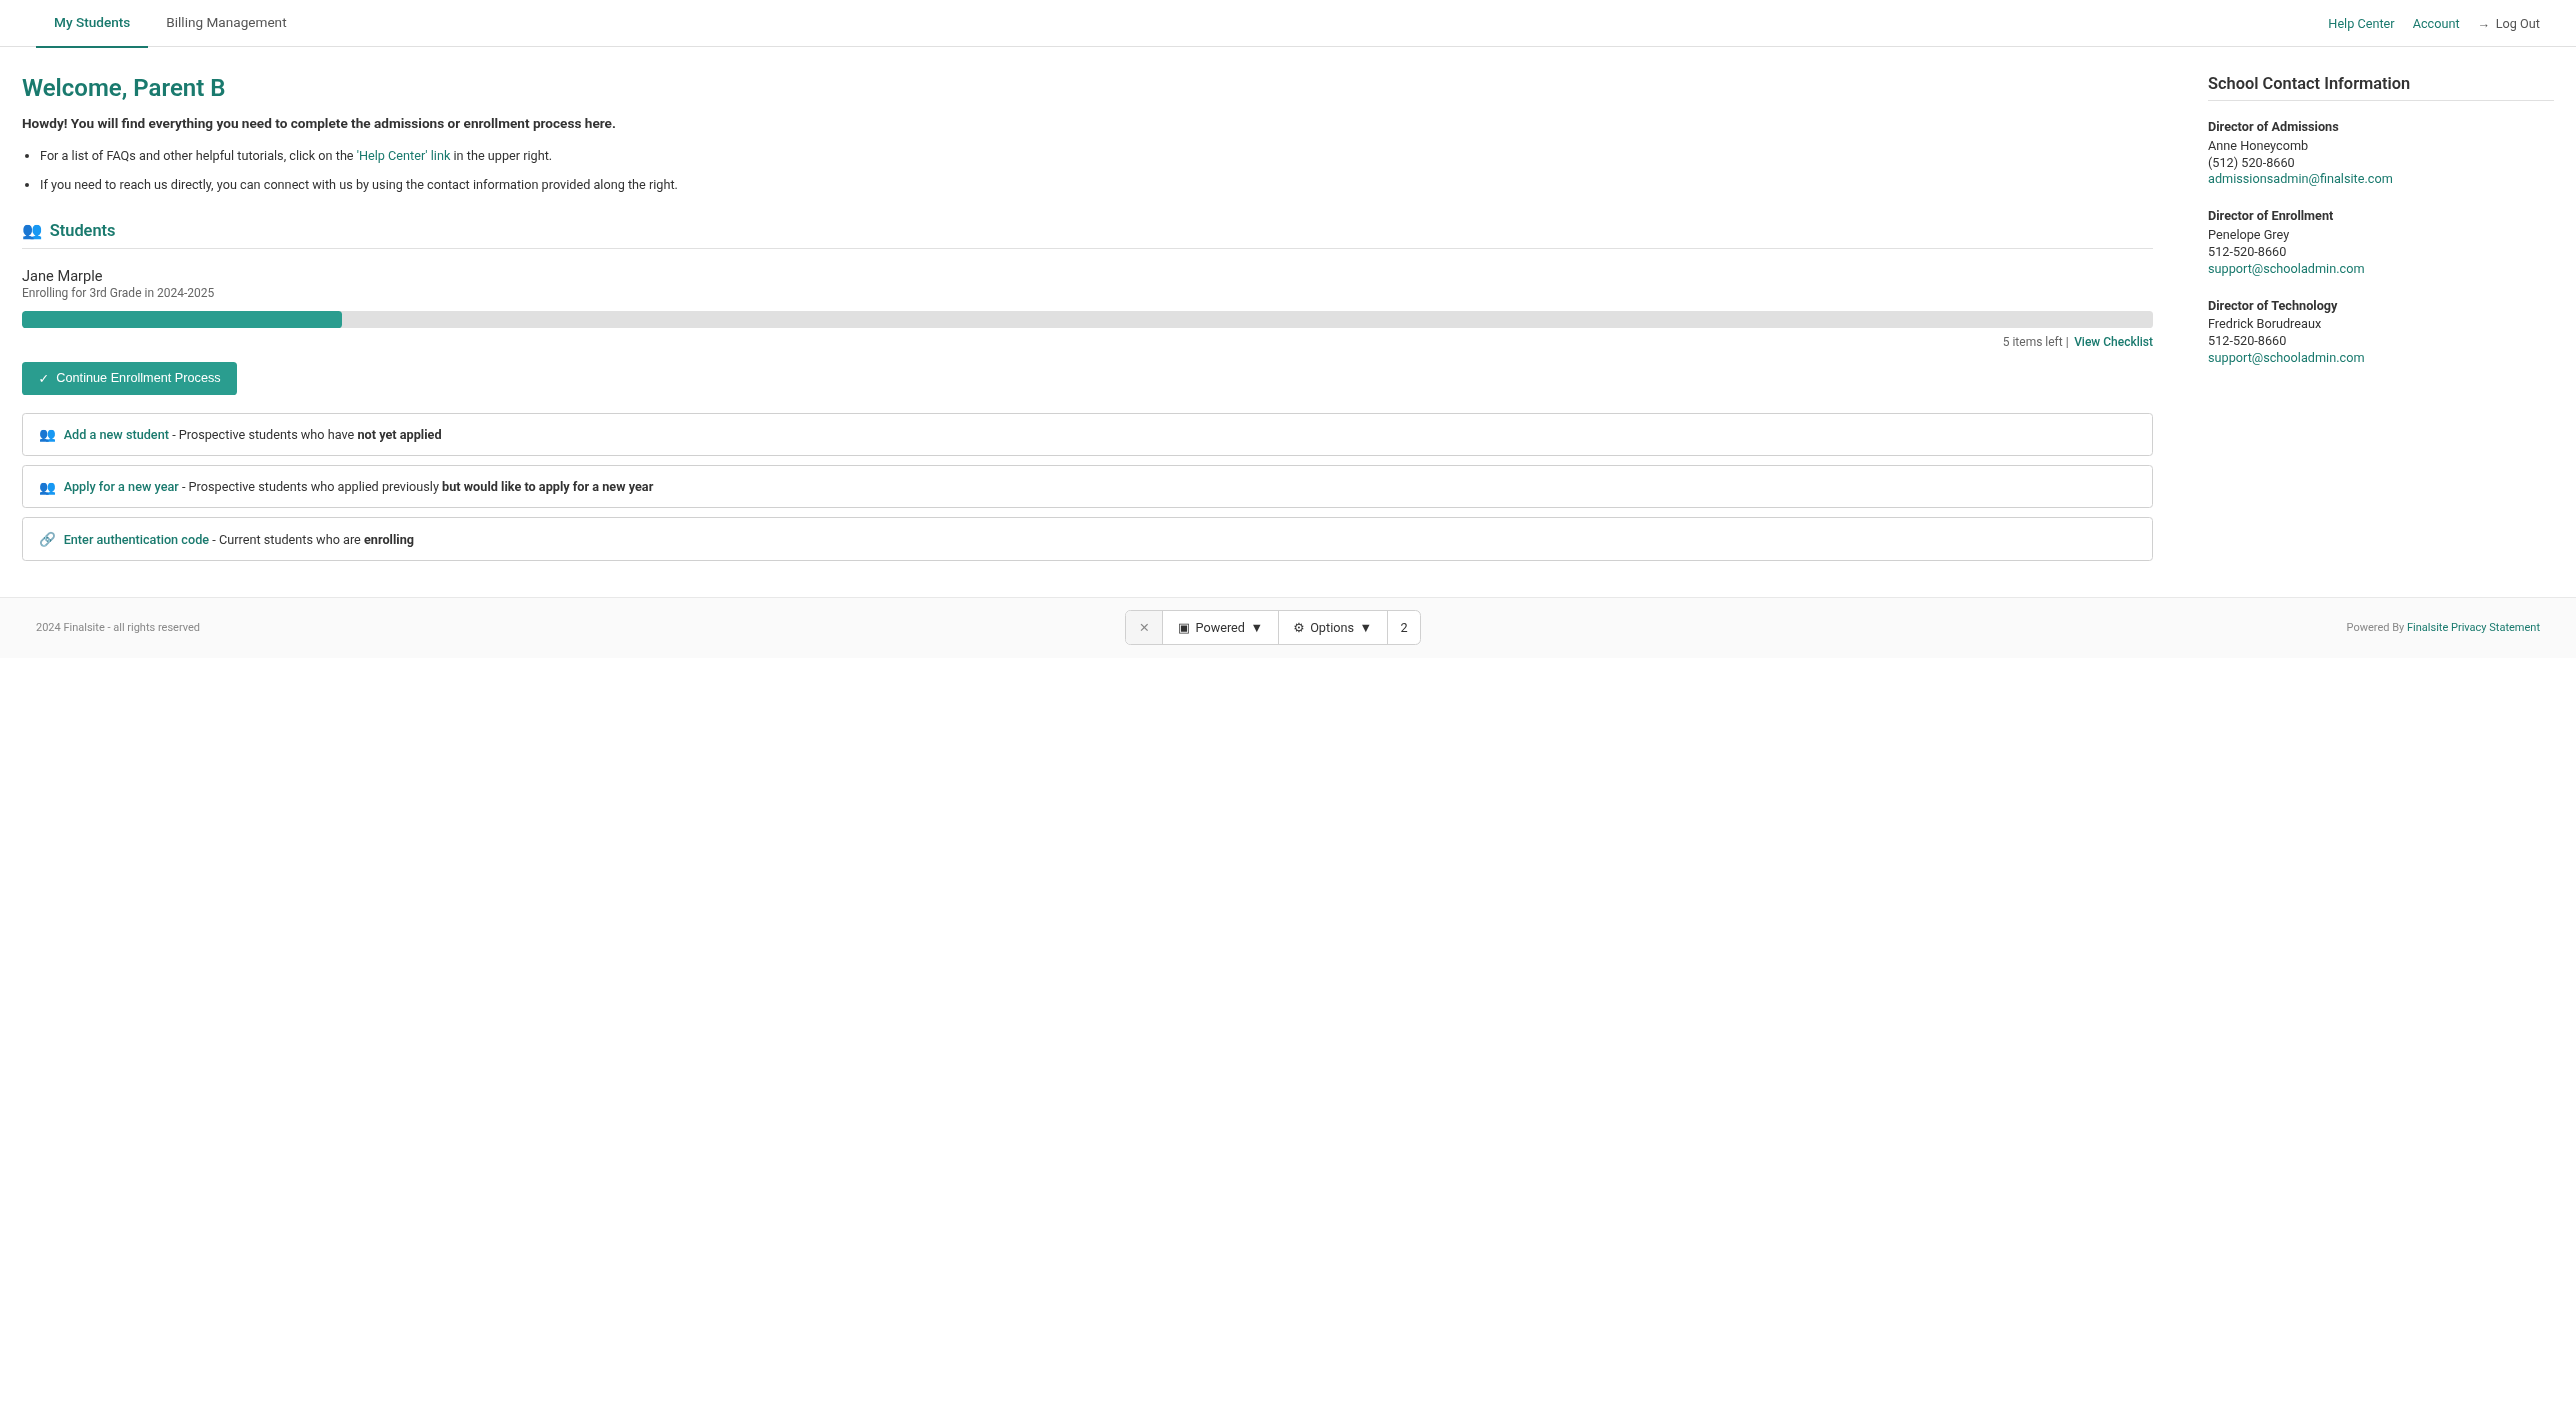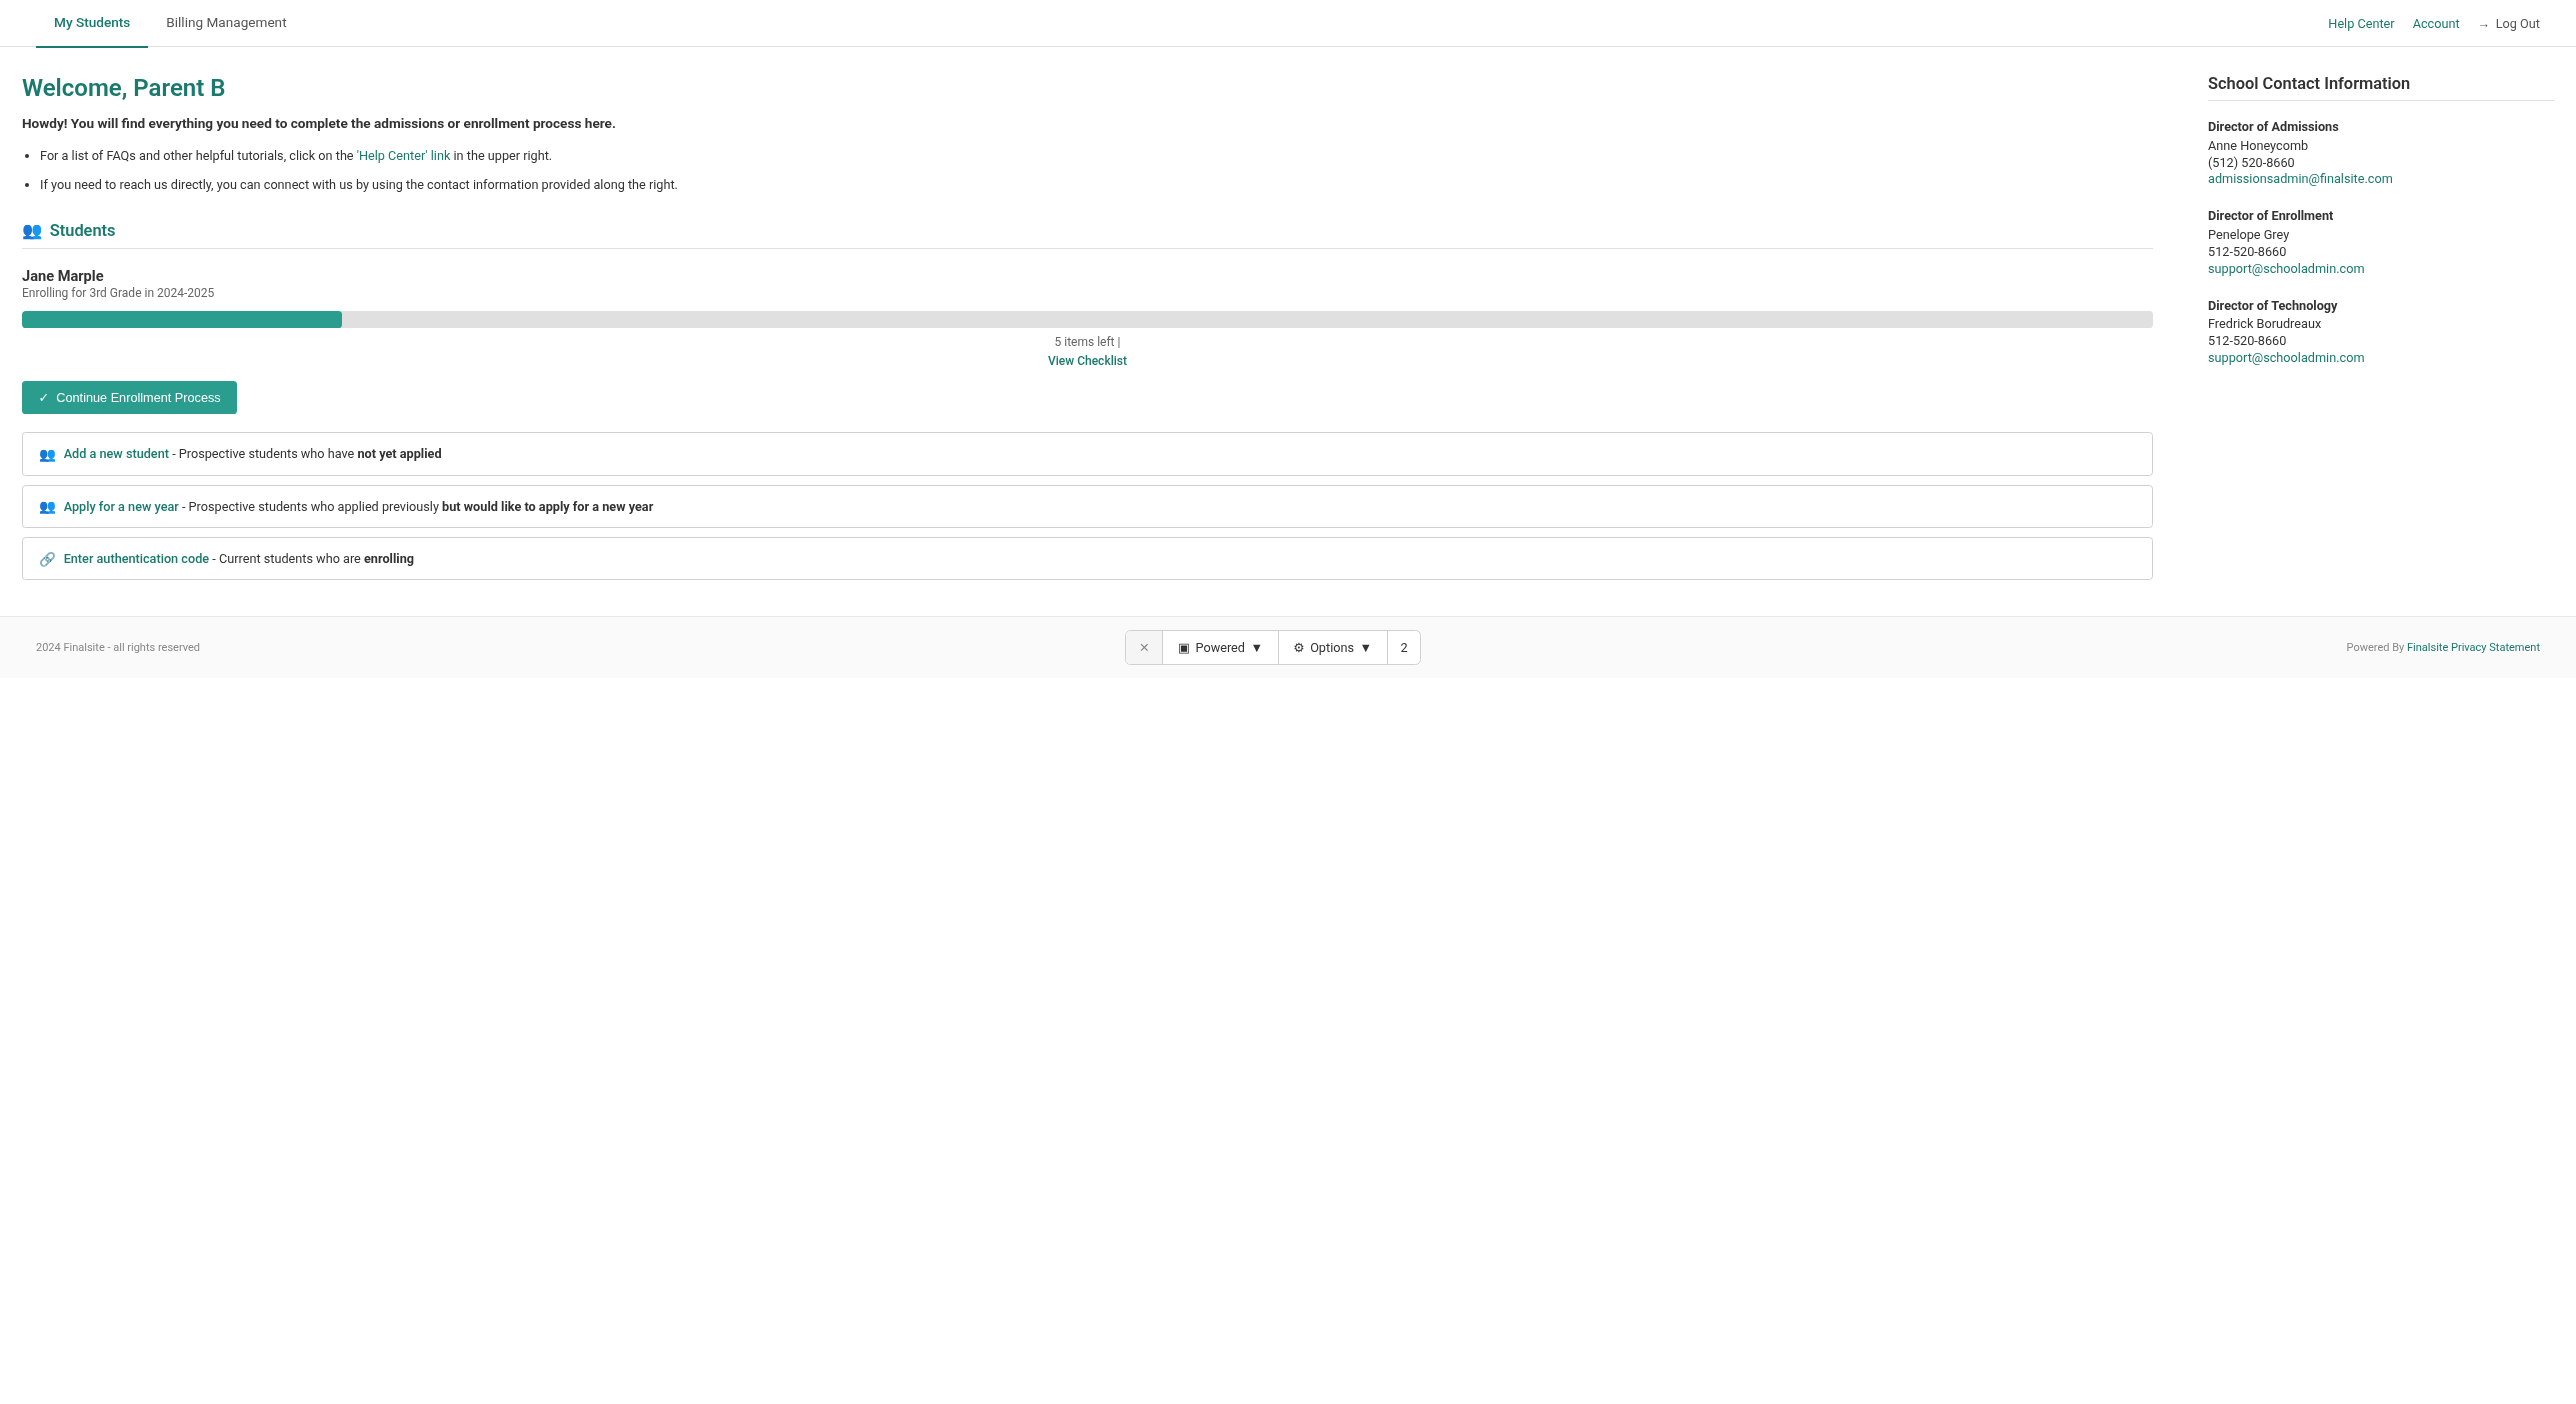--- a/index.html
+++ b/index.html
@@ -25,26 +25,26 @@
     .welcome-list { margin: 12.7px 0 0 18px; }
     .welcome-list li { margin-bottom: 9px; font-size: 12.7px; line-height: 1.6; color: #333; }
     .help-link { color: #1a7a6e; text-decoration: none; }
 
     
     .section-title { display: flex; align-items: center; gap: 7.3px; font-size: 16.4px; color: #1a7a6e; font-weight: 600; margin: 25.5px 0 7.3px 0; }
     .section-divider { border: none; border-top: 0.9px solid #e0e0e0; margin-bottom: 18px; }
 
     
     .student-card { margin-bottom: 14.6px; }
-    .student-name { font-size: 14.6px; font-weight: 700; color: #333; margin-bottom: 1.8px; }
+    .student-name { font-size: 14.6px; font-weight: 400; color: #333; margin-bottom: 1.8px; }
     .student-sub { font-size: 12px; color: #666; margin-bottom: 11px; }
     .progress-row { display: flex; align-items: center; gap: 11px; margin-bottom: 7.3px; }
     .progress-bar-container { flex: 1; height: 16.4px; background: #e0e0e0; border-radius: 3.6px; overflow: hidden; }
     .progress-bar-fill { height: 100%; background: #2a9d8f; border-radius: 3.6px; }
-    .checklist-row { display: flex; justify-content: flex-end; align-items: center; gap: 5.5px; font-size: 12px; color: #666; margin-bottom: 12.7px; flex-direction: column; }
+    .checklist-row { display: flex; justify-content: flex-end; align-items: center; gap: 5.5px; font-size: 12px; color: #666; margin-bottom: 12.7px; }
     .checklist-link { color: #1a7a6e; text-decoration: none; font-weight: 500; }
     .continue-btn { display: inline-flex; align-items: center; gap: 7.3px; background: #2a9d8f; color: #fff; border: none; padding: 9px 16.4px; border-radius: 3.6px; font-size: 12.7px; cursor: pointer; }
 
     
     .action-item { border: 0.9px solid #d0d0d0; border-radius: 3.6px; padding: 12.7px 16.4px; margin-bottom: 9px; display: flex; align-items: center; gap: 7.3px; font-size: 12.7px; color: #333; }
     .action-link { color: #1a7a6e; text-decoration: none; font-weight: 500; }
     .action-item .icon { color: #1a7a6e; font-size: 13.6px; }
 
     
     .contact-title { font-size: 16.4px; font-weight: 600; color: #333; margin-bottom: 7.3px; }

